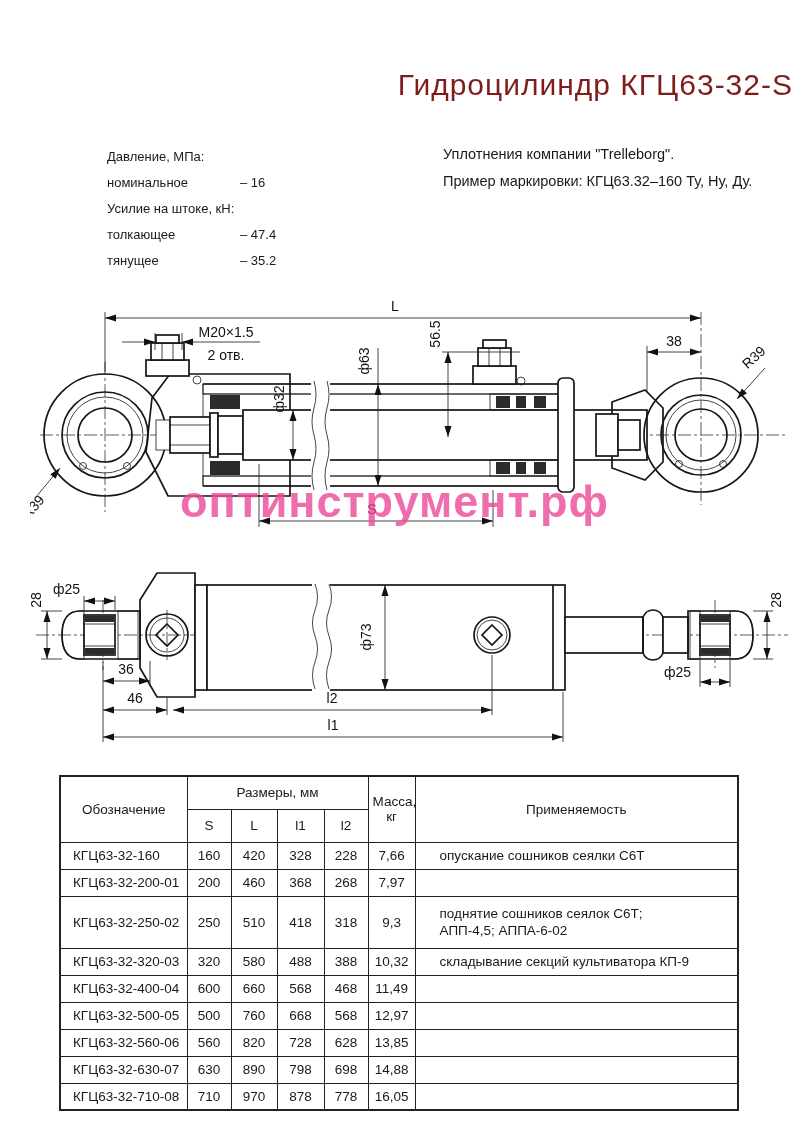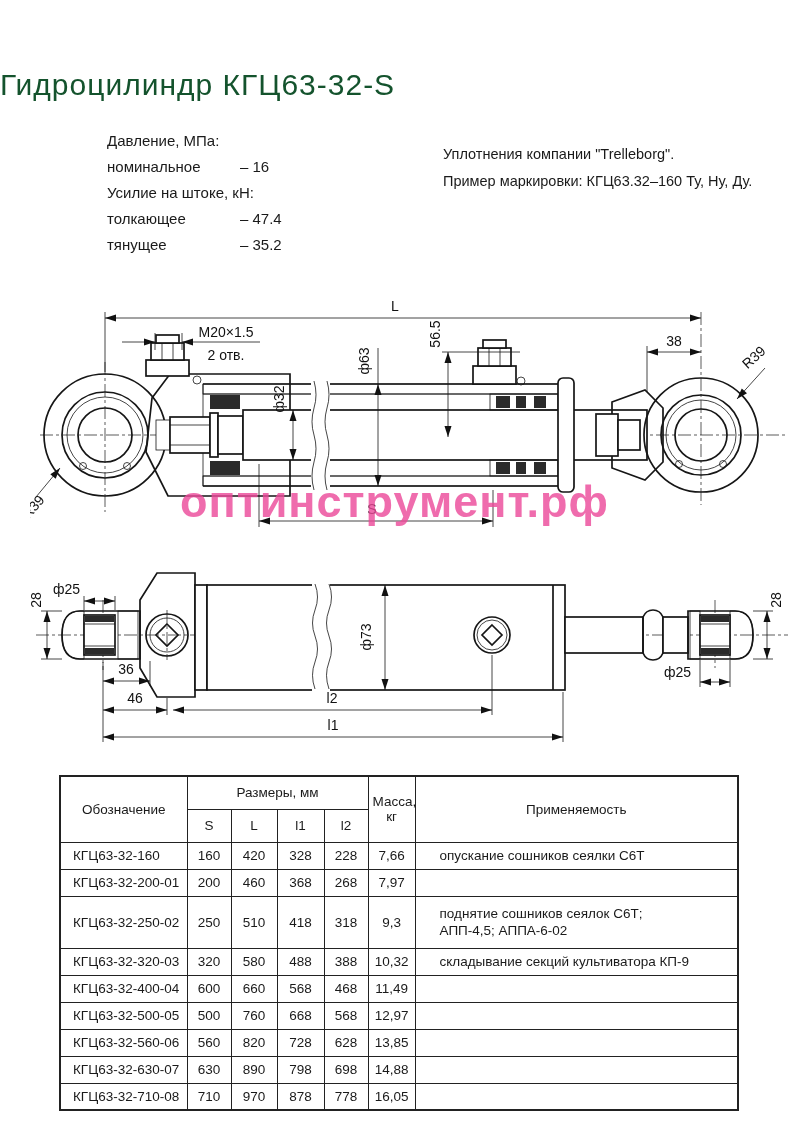--- a/index.html
+++ b/index.html
@@ -1,22 +1,22 @@
 <!DOCTYPE html>
 <html><head>
 <meta charset="utf-8">
 <style>
   html,body{margin:0;padding:0;background:#e8e8e8;}
   #page{position:relative;width:793px;height:1123px;background:#ffffff;margin:0 auto;
         font-family:"Liberation Sans", sans-serif;color:#111;overflow:hidden;}
   
-  #title{position:absolute;left:0;top:68px;width:100%;text-align:left;
-         font-size:30px;letter-spacing:1px;color:#14532d;}
-  
-  #specs{position:absolute;left:107px;top:128px;width:250px;font-size:15px;color:#1a1a1a;}
+  #title{position:absolute;left:0;top:68px;width:100%;text-align:right;
+         font-size:30px;letter-spacing:1px;color:#7f1d1d;}
+  
+  #specs{position:absolute;left:107px;top:144px;width:250px;font-size:13px;color:#1a1a1a;}
   .spec-row{height:26px;line-height:26px;display:flex;}
   .spec-row .lbl{width:133px;}
   
   #sealnote{position:absolute;left:443px;top:141px;width:330px;font-size:14.5px;
             line-height:27px;color:#1a1a1a;}
   
   .drw{position:absolute;left:30px;}
   #drw1{top:295px;}
   #drw2{top:555px;}
   svg text{font-family:"Liberation Sans", sans-serif;font-size:14px;fill:#111;}

